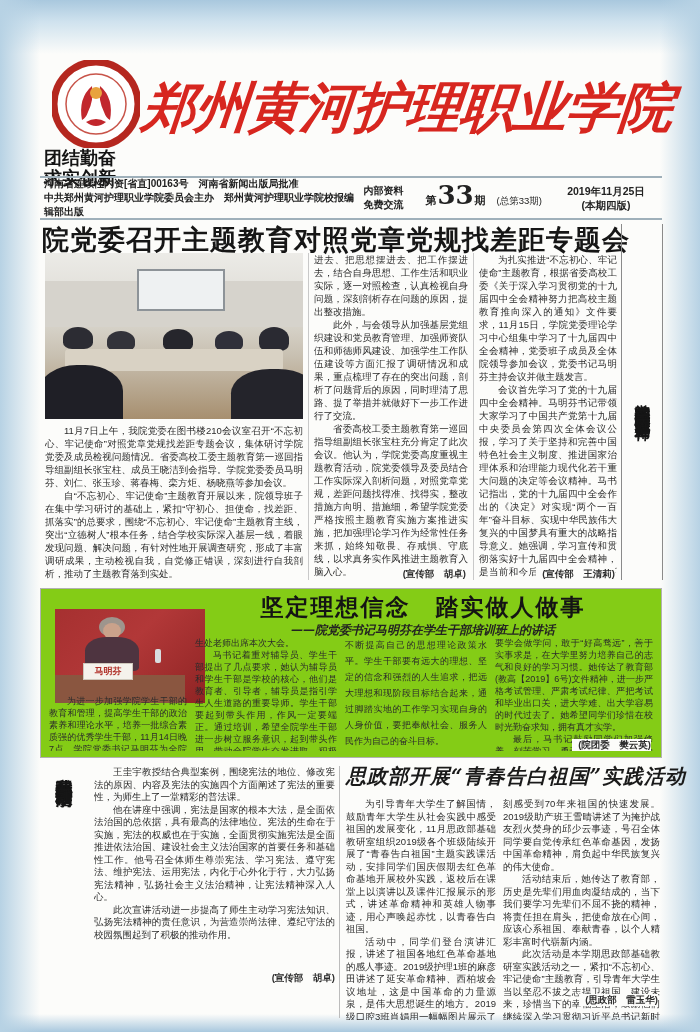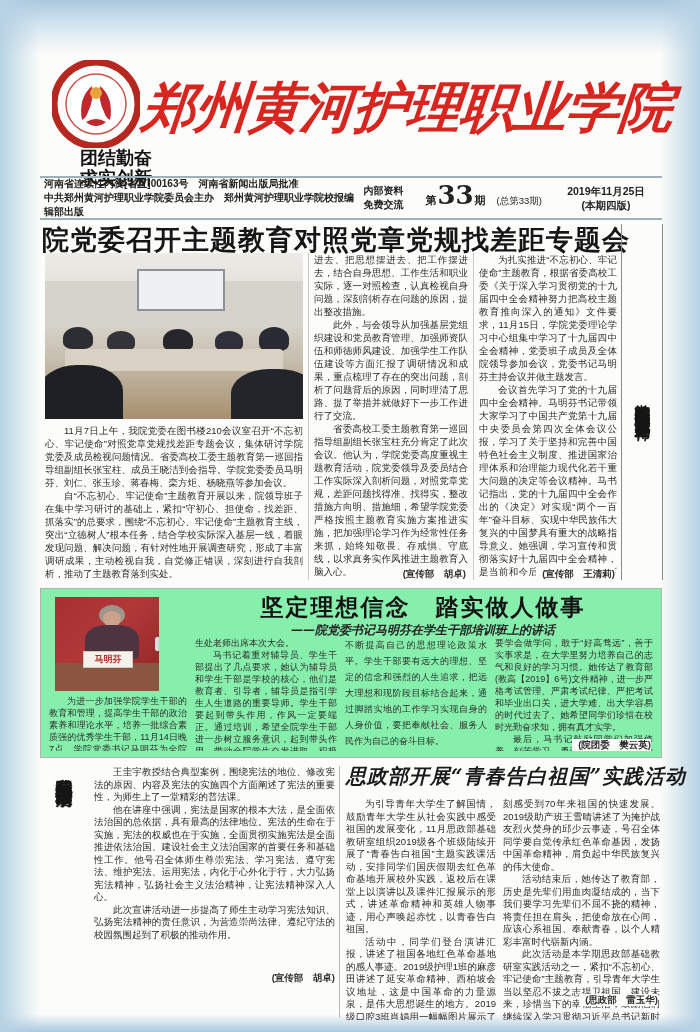--- a/index.html
+++ b/index.html
@@ -7,21 +7,21 @@
          font-family:"Liberation Sans",sans-serif;color:#2b2b2b;}
   
   .edge{position:absolute;pointer-events:none;}
   .edge-top{left:0;right:0;top:0;height:54px;background:linear-gradient(180deg,#a9c8de 0%,#cfe2ee 40%,rgba(255,255,255,0) 100%);}
   .edge-bottom{left:0;right:0;bottom:0;height:18px;background:linear-gradient(0deg,#a9c8de 0%,rgba(255,255,255,0) 100%);}
   .edge-left{left:0;top:0;bottom:0;width:40px;background:linear-gradient(90deg,#b7d2e4 0%,rgba(255,255,255,0) 100%);}
   .edge-right{right:0;top:0;bottom:0;width:40px;background:linear-gradient(270deg,#b7d2e4 0%,rgba(255,255,255,0) 100%);}
 
   
   .logo{position:absolute;left:52px;top:60px;width:88px;height:88px;}
-  .motto{position:absolute;left:44px;top:148px;width:108px;text-align:right;
+  .motto{position:absolute;left:44px;top:148px;width:108px;text-align:left;
          font-family:"DejaVu Serif",serif;font-weight:900;font-size:18px;line-height:20px;color:#141414;}
   .mast-title{position:absolute;left:150px;top:56px;width:514px;height:104px;display:flex;align-items:center;justify-content:center;
          font-family:"DejaVu Serif",serif;font-style:italic;font-weight:900;font-size:54px;letter-spacing:-1px;
          color:#d7261f;transform:skewX(-5deg);white-space:nowrap;}
 
   
   .info-bar{position:absolute;left:40px;top:176px;width:622px;height:40px;border-top:2px solid #9fb0ba;border-bottom:2px solid #9fb0ba;
          display:flex;align-items:center;font-size:10px;line-height:14px;color:#222;}
   .info-reg{flex:1;padding-left:4px;font-weight:bold;}
   .info-internal{width:54px;text-align:left;font-weight:bold;}
@@ -40,25 +40,25 @@
   .col p{margin:0;text-indent:2em;}
   .col p.noindent{text-indent:0;}
   .byline{position:absolute;right:2px;bottom:0;font-weight:bold;font-size:9.5px;background:#fcfcfa;padding-left:6px;}
   .vrule{position:absolute;width:1px;background:#c9c9c9;}
   .vhead-strip{position:absolute;left:621px;top:224px;width:40px;height:356px;border-left:1px solid #8a8a8a;border-right:1px solid #8a8a8a;
          display:flex;align-items:center;justify-content:center;}
   .vhead{writing-mode:vertical-rl;text-orientation:upright;font-weight:900;color:#161616;}
   .vhead-a{font-size:15.5px;letter-spacing:1px;}
 
   
-  .a2-box{position:absolute;left:40px;top:588px;width:620px;height:168px;border:1px solid #b2b2b2;background:#86efac;}
+  .a2-box{position:absolute;left:40px;top:588px;width:620px;height:168px;border:1px solid #b2b2b2;background:#84cc16;}
   .a2-headline{position:absolute;left:148px;right:4px;top:3px;text-align:center;font-size:23px;font-weight:900;letter-spacing:2px;color:#141414;white-space:nowrap;}
   .a2-subtitle{position:absolute;left:148px;right:4px;top:33px;text-align:center;font-size:12px;font-weight:bold;
          font-family:"DejaVu Serif",serif;font-style:italic;color:#222;}
-  .photo2{position:absolute;left:14px;top:8px;width:104px;height:94px;overflow:hidden;background:linear-gradient(135deg,#a63030 0%,#b23838 45%,#8f2424 100%);}
+  .photo2{position:absolute;left:14px;top:20px;width:150px;height:94px;overflow:hidden;background:linear-gradient(135deg,#a63030 0%,#b23838 45%,#8f2424 100%);}
   .placard{position:absolute;left:28px;top:54px;width:48px;height:15px;background:#f5f2ec;border:1px solid #cfc8bc;
          display:flex;align-items:center;justify-content:center;font-size:9px;font-weight:bold;color:#b03028;
          font-family:"DejaVu Serif",serif;}
 
   
   .a3-title-strip{position:absolute;left:42px;top:765px;width:44px;height:258px;display:flex;align-items:flex-start;justify-content:center;}
   .vhead-b{font-size:17px;line-height:19px;letter-spacing:1px;}
   .a3-body{position:absolute;left:94px;top:766px;width:241px;height:252px;overflow:hidden;font-size:9.5px;line-height:12.5px;text-align:justify;}
   .a3-body p{margin:0;text-indent:2em;}
   .a3-byline{position:absolute;left:94px;top:972px;width:241px;text-align:right;font-weight:bold;font-size:9.5px;background:#fcfcfa;}

